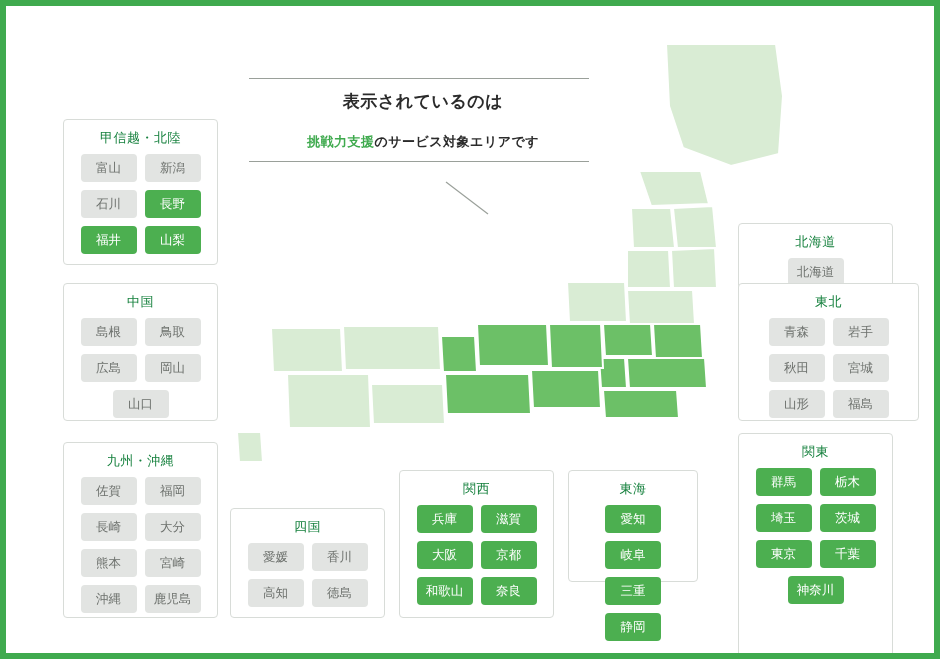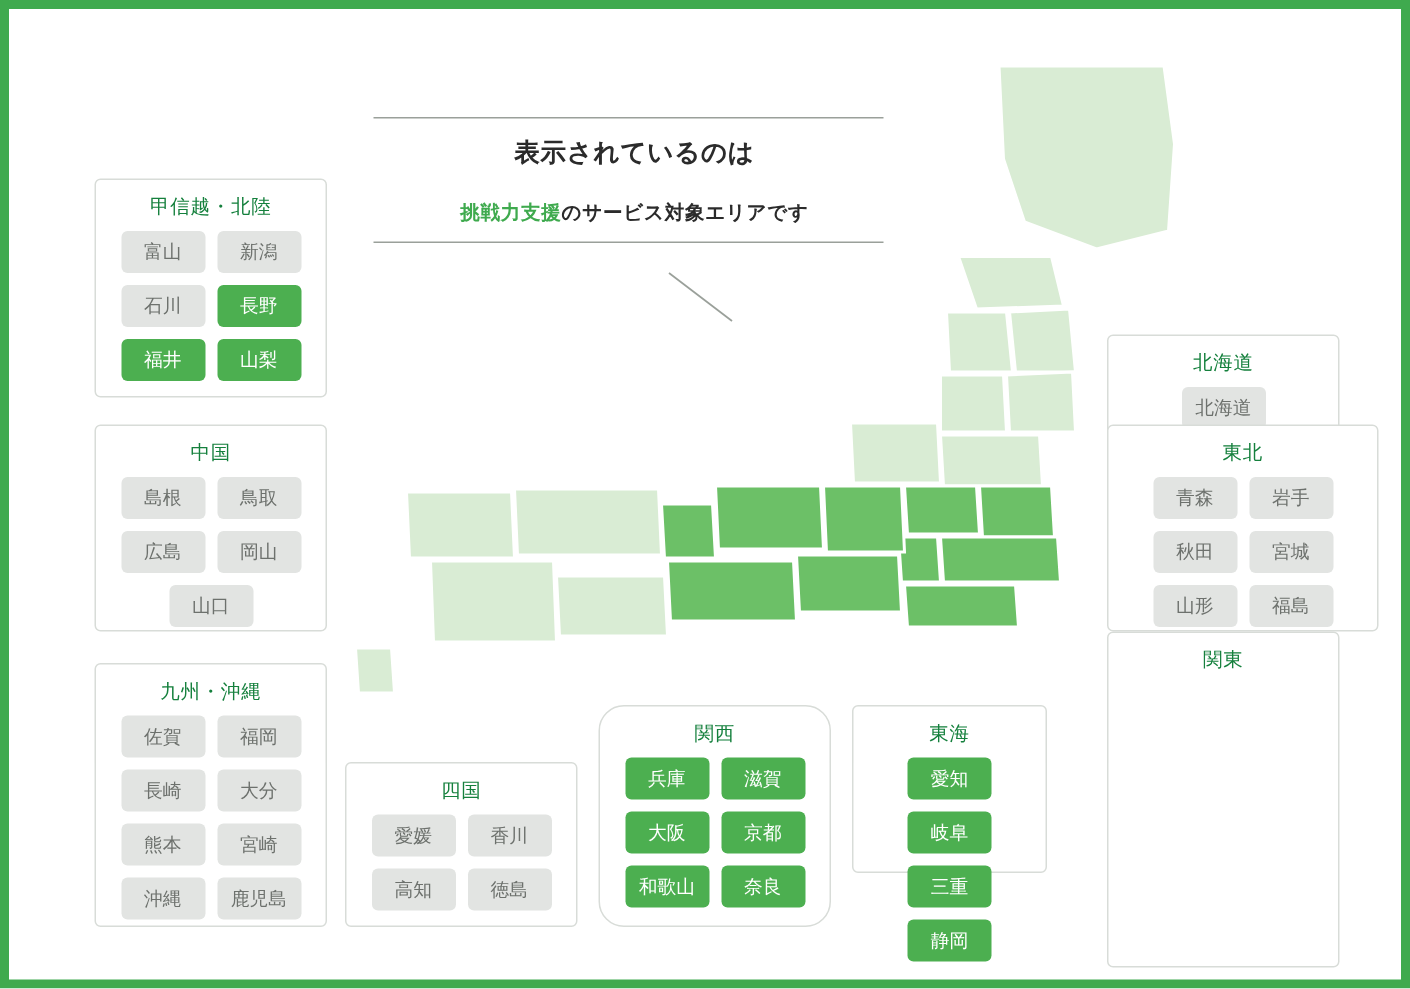--- a/index.html
+++ b/index.html
@@ -213,21 +213,21 @@
   <div class="panel" style="left:224px; top:502px; width:155px; height:110px;">
     <div class="panel-title">四国</div>
     <div class="chips">
         <div class="chip">愛媛</div>
         <div class="chip">香川</div>
         <div class="chip">高知</div>
         <div class="chip">徳島</div>
       </div>
   </div>
 
-  <div class="panel" style="left:393px; top:464px; width:155px; height:148px;border-radius:17px;">
+  <div class="panel" style="left:393px; top:464px; width:155px; height:148px;">
     <div class="panel-title">関西</div>
     <div class="chips">
         <div class="chip on">兵庫</div>
         <div class="chip on">滋賀</div>
         <div class="chip on">大阪</div>
         <div class="chip on">京都</div>
         <div class="chip on">和歌山</div>
         <div class="chip on">奈良</div>
       </div>
   </div>
@@ -254,17 +254,26 @@
     <div class="chips">
         <div class="chip">青森</div>
         <div class="chip">岩手</div>
         <div class="chip">秋田</div>
         <div class="chip">宮城</div>
         <div class="chip">山形</div>
         <div class="chip">福島</div>
       </div>
   </div>
 
-  <div class="panel" style="left:732px; top:415px; width:155px; height:224px;">
+  <div class="panel" style="left:732px; top:427px; width:155px; height:224px;">
     <div class="panel-title">関東</div>
+    <div class="chips">
+        <div class="chip on">群馬</div>
+        <div class="chip on">栃木</div>
+        <div class="chip on">埼玉</div>
+        <div class="chip on">茨城</div>
+        <div class="chip on">東京</div>
+        <div class="chip on">千葉</div>
+        <div class="chip on">神奈川</div>
+      </div>
   </div>
 
 </div>
 
 </body></html>

